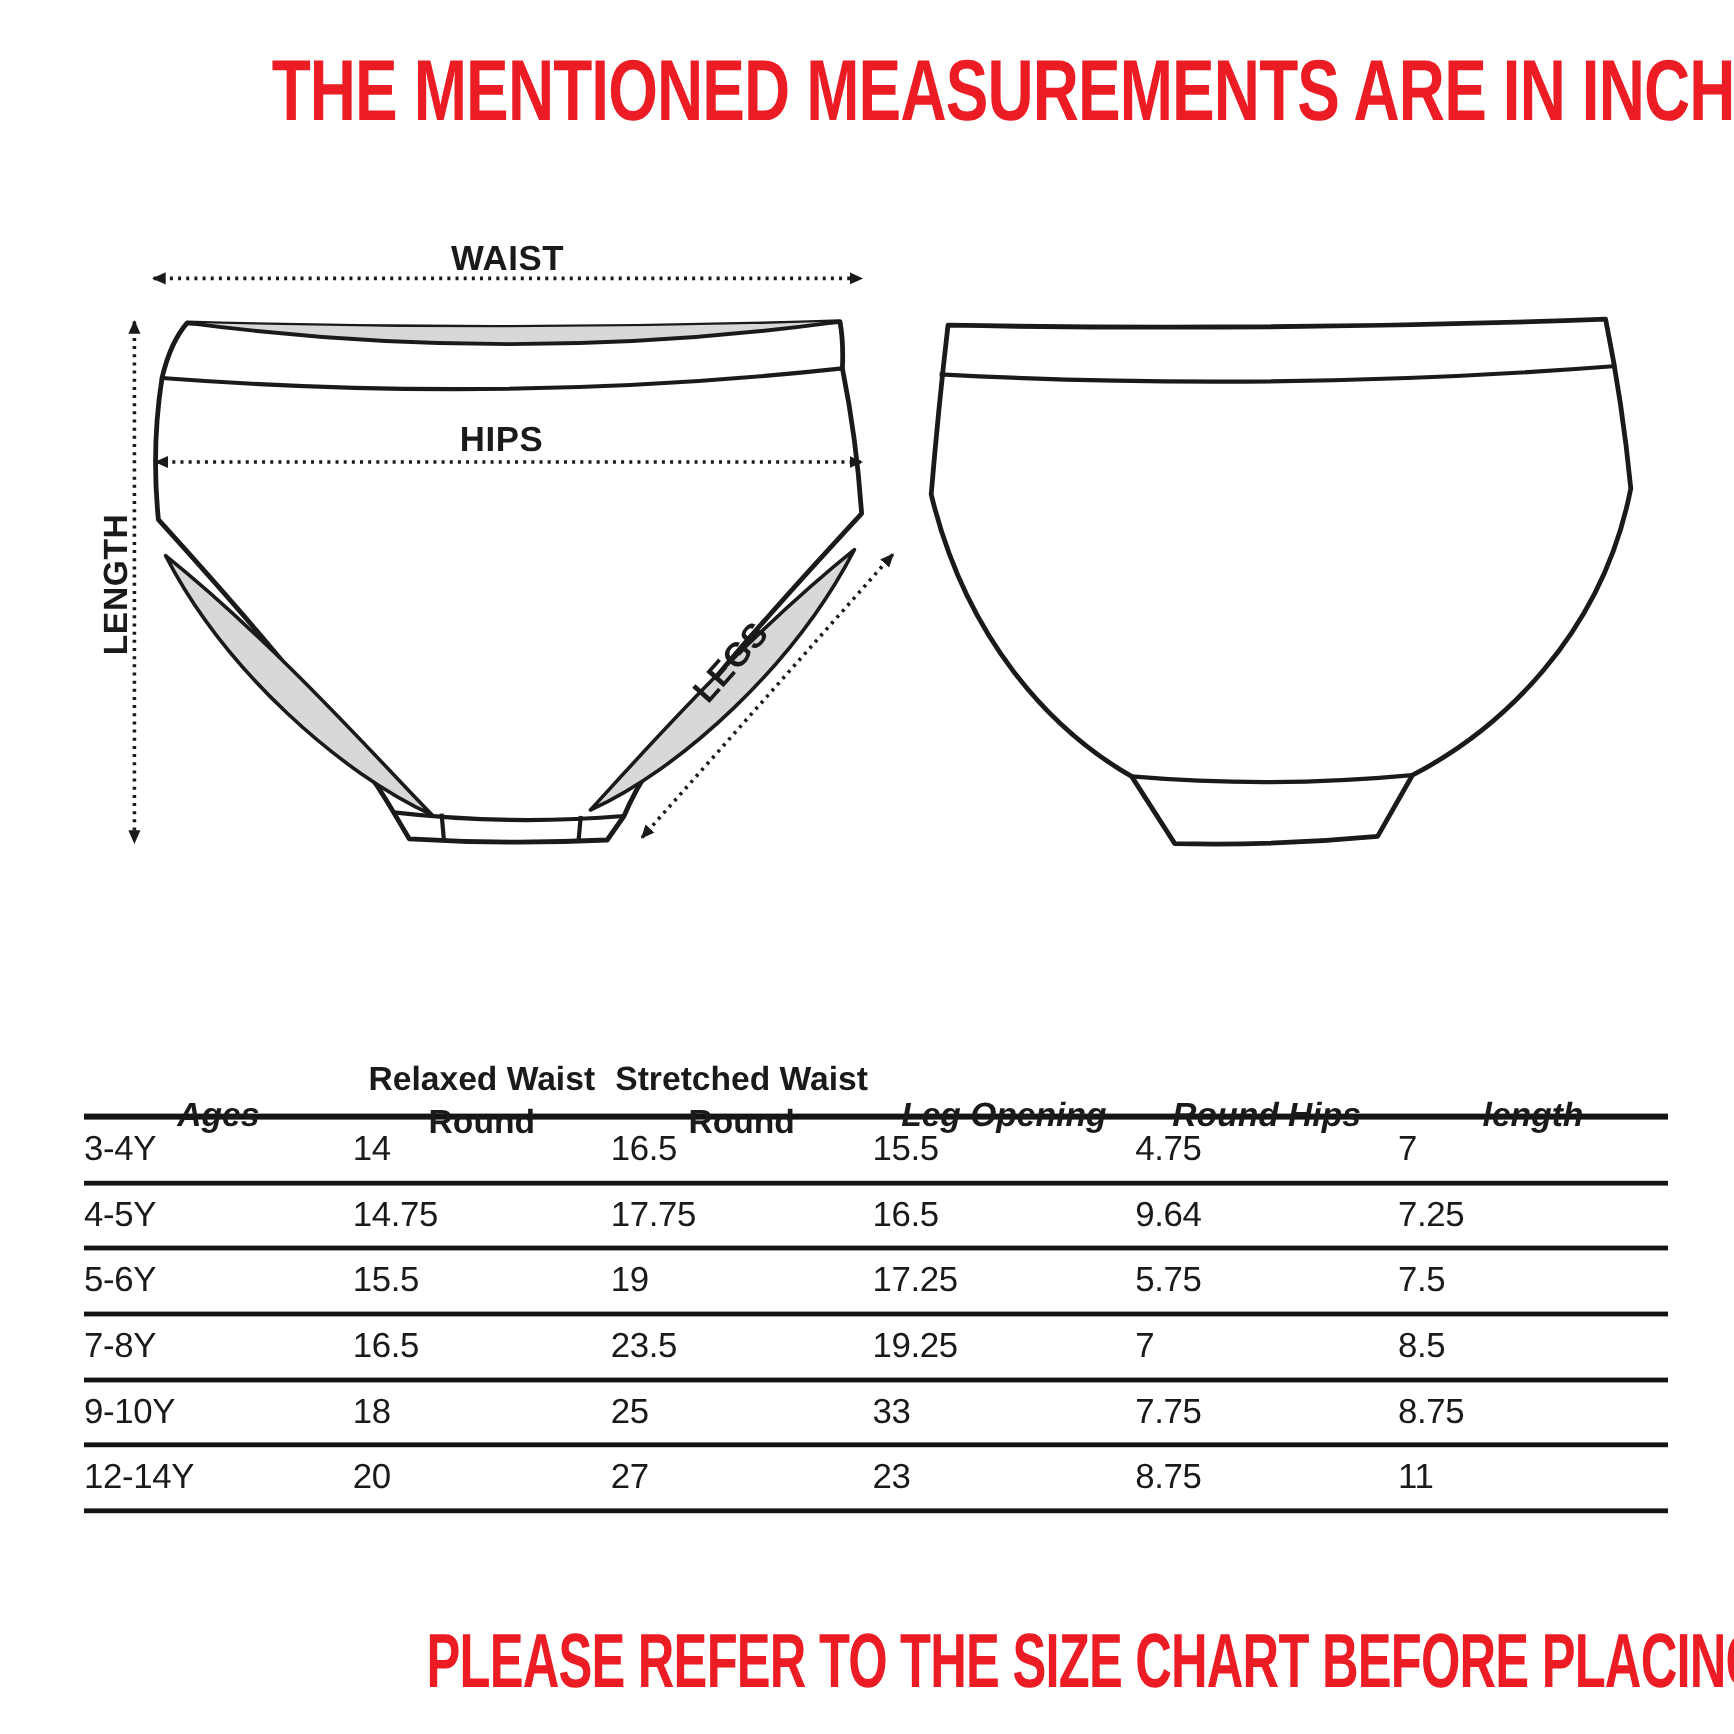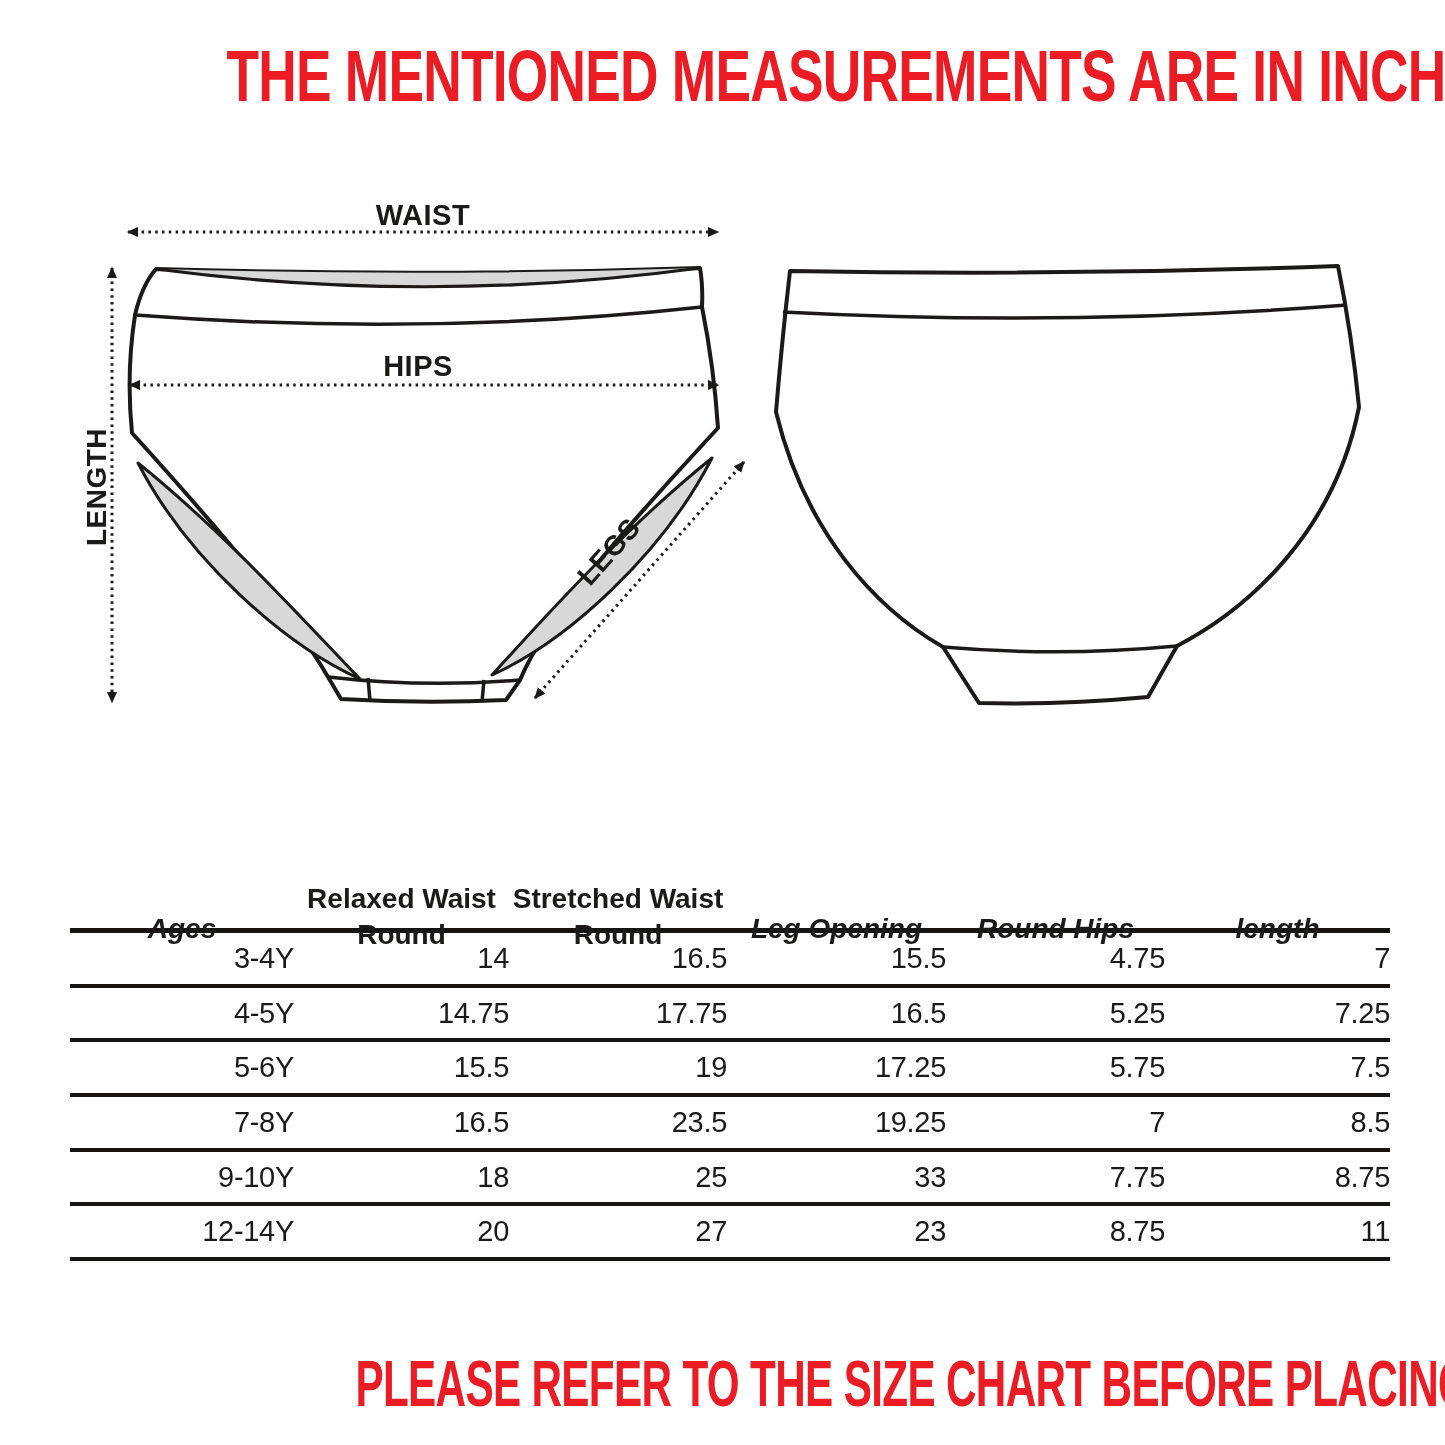--- a/index.html
+++ b/index.html
@@ -35,21 +35,21 @@
     display:grid;grid-template-columns:224px 215px 218px 219px 219px 225px;
     align-items:end;height:78px;border-bottom:5px solid #161313;
   }
   .hcell{text-align:center;font-weight:700;font-size:28px;line-height:1.3;margin-top:31px;}
   .hcell.one{padding-bottom:6px;font-style:italic;}
   .hcell.two{padding-bottom:0;}
   .t-row{
     display:grid;grid-template-columns:224px 215px 218px 219px 219px 225px;
     align-items:center;height:50.7px;border-bottom:4px solid #161313;
   }
-  .t-row .cell{text-align:right;font-size:29px;letter-spacing:-0.3px;}
+  .t-row .cell{text-align:left;font-size:29px;letter-spacing:-0.3px;}
 </style>
 </head>
 <body>
 
 <div class="banner" id="title-banner">
   <span class="squeeze">THE MENTIONED MEASUREMENTS ARE IN INCHES</span>
 </div>
 
 <svg id="front-svg" class="diagram-svg" viewBox="0 0 680 560">
   <defs>
@@ -123,21 +123,21 @@
         <div class="cell">16.5</div>
         <div class="cell">15.5</div>
         <div class="cell">4.75</div>
         <div class="cell">7</div>
       </div>
       <div class="t-row">
         <div class="cell">4-5Y</div>
         <div class="cell">14.75</div>
         <div class="cell">17.75</div>
         <div class="cell">16.5</div>
-        <div class="cell">5.25</div>
+        <div class="cell">9.64</div>
         <div class="cell">7.25</div>
       </div>
       <div class="t-row">
         <div class="cell">5-6Y</div>
         <div class="cell">15.5</div>
         <div class="cell">19</div>
         <div class="cell">17.25</div>
         <div class="cell">5.75</div>
         <div class="cell">7.5</div>
       </div>

